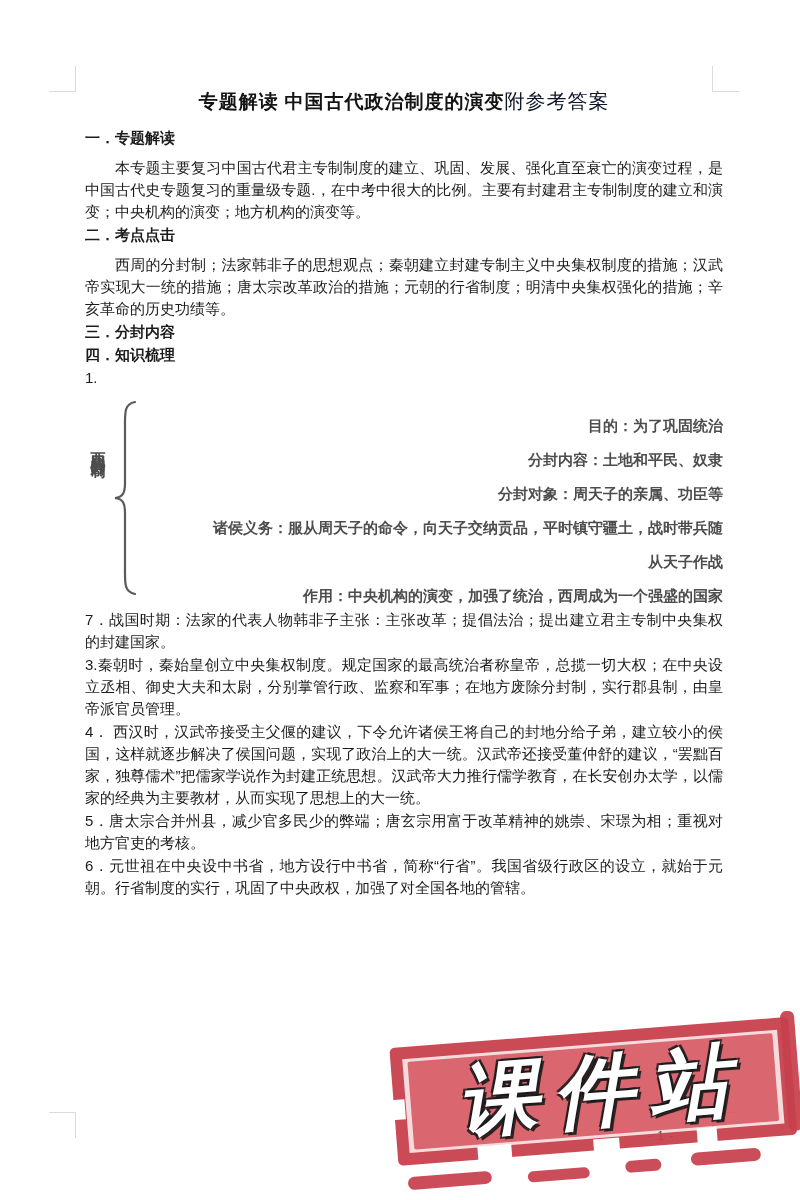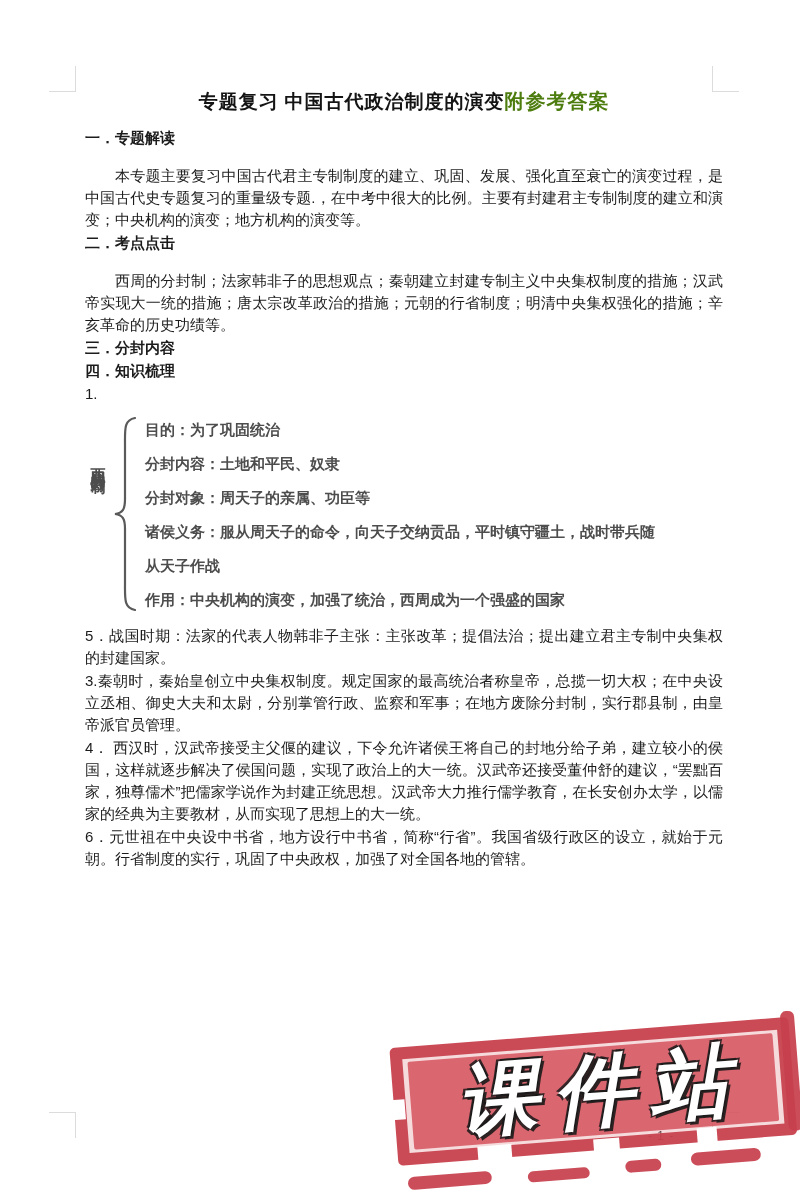--- a/index.html
+++ b/index.html
@@ -24,41 +24,41 @@
     left: 85px; top: 90px; width: 638px;
     font-size: 15px; line-height: 22px;
     text-align: justify;
   }
   .doc-title { text-align: center; margin: 0 0 13px 0; white-space: nowrap; }
   .doc-title .t-black {
     font-family: "Liberation Serif", serif;
     font-weight: bold; font-size: 19px; color: #141414; letter-spacing: 1px;
   }
   .doc-title .t-red {
-    font-weight: bold; font-size: 20px; color: #4d7c0f; letter-spacing: 1px; margin-top: 32px;
+    font-weight: normal; font-size: 20px; color: #0f172a; letter-spacing: 1px; margin-top: 32px;
   }
   .heading { font-weight: bold; margin: 1px 0 1px 0; }
-  .para { margin: 16px 0 1px 0; text-indent: 2em; }
+  .para { margin: 8px 0 1px 0; text-indent: 2em; }
   .flat  { margin: 0 0 1px 0; text-indent: 0; }
   .num-label { margin: 0; }
 
   
   .diagram {
     position: relative; height: 210px; margin: 4px 0 6px 0;
     color: #4d4d4d; font-weight: 600;
   }
   .diagram-subject {
     position: absolute; left: 2px; top: 48px;
     writing-mode: vertical-rl; text-orientation: upright;
     letter-spacing: 2px; font-size: 15px; color: #4d4d4d;
   }
   .diagram-brace { position: absolute; left: 26px; top: 4px; }
   .diagram-items {
-    position: absolute; left: 60px; top: 4px; width: 578px;
-    line-height: 34px; text-align: left; font-size: 15px;
+    position: absolute; left: 60px; top: 16px; width: 578px;
+    line-height: 34px; text-align: right; font-size: 15px;
   }
   .diagram-items div { white-space: nowrap; }
 
   .pagenum {
     position: absolute; left: 648px; top: 1129px;
     font-size: 12px; color: #3c3c3c; z-index: 2; letter-spacing: 1px;
   }
 
   
   .stamp {
@@ -102,21 +102,21 @@
 <div class="page">
 
   <div class="corner tl"></div>
   <div class="corner tr"></div>
   <div class="corner bl"></div>
   <div class="corner br"></div>
 
   <div class="content">
 
     <div class="doc-title">
-      <span class="t-black">专题复习 中国古代政治制度的演变</span><span class="t-red">附参考答案</span>
+      <span class="t-black">专题解读 中国古代政治制度的演变</span><span class="t-red">附参考答案</span>
     </div>
 
     <div class="heading">一．专题解读</div>
     <div class="para">本专题主要复习中国古代君主专制制度的建立、巩固、发展、强化直至衰亡的演变过程，是中国古代史专题复习的重量级专题.，在中考中很大的比例。主要有封建君主专制制度的建立和演变；中央机构的演变；地方机构的演变等。</div>
 
     <div class="heading">二．考点点击</div>
     <div class="para">西周的分封制；法家韩非子的思想观点；秦朝建立封建专制主义中央集权制度的措施；汉武帝实现大一统的措施；唐太宗改革政治的措施；元朝的行省制度；明清中央集权强化的措施；辛亥革命的历史功绩等。</div>
 
     <div class="heading">三．分封内容</div>
 
@@ -133,23 +133,24 @@
       <div class="diagram-items">
         <div>目的：为了巩固统治</div>
         <div>分封内容：土地和平民、奴隶</div>
         <div>分封对象：周天子的亲属、功臣等</div>
         <div>诸侯义务：服从周天子的命令，向天子交纳贡品，平时镇守疆土，战时带兵随</div>
         <div>从天子作战</div>
         <div>作用：中央机构的演变，加强了统治，西周成为一个强盛的国家</div>
       </div>
     </div>
 
-    <div class="flat">5．战国时期：法家的代表人物韩非子主张：主张改革；提倡法治；提出建立君主专制中央集权的封建国家。</div>
+    <div class="flat">7．战国时期：法家的代表人物韩非子主张：主张改革；提倡法治；提出建立君主专制中央集权的封建国家。</div>
     <div class="flat">3.秦朝时，秦始皇创立中央集权制度。规定国家的最高统治者称皇帝，总揽一切大权；在中央设立丞相、御史大夫和太尉，分别掌管行政、监察和军事；在地方废除分封制，实行郡县制，由皇帝派官员管理。</div>
     <div class="flat">4． 西汉时，汉武帝接受主父偃的建议，下令允许诸侯王将自己的封地分给子弟，建立较小的侯国，这样就逐步解决了侯国问题，实现了政治上的大一统。汉武帝还接受董仲舒的建议，“罢黜百家，独尊儒术”把儒家学说作为封建正统思想。汉武帝大力推行儒学教育，在长安创办太学，以儒家的经典为主要教材，从而实现了思想上的大一统。</div>
+    <div class="flat">5．唐太宗合并州县，减少官多民少的弊端；唐玄宗用富于改革精神的姚崇、宋璟为相；重视对地方官吏的考核。</div>
     <div class="flat">6．元世祖在中央设中书省，地方设行中书省，简称“行省”。我国省级行政区的设立，就始于元朝。行省制度的实行，巩固了中央政权，加强了对全国各地的管辖。</div>
 
   </div>
 
   <div class="pagenum">- 1 -</div>
 
   <div class="stamp">
     <div class="stamp-frame"></div>
     <div class="stamp-fill">
       <span class="stamp-text">课件站</span>

